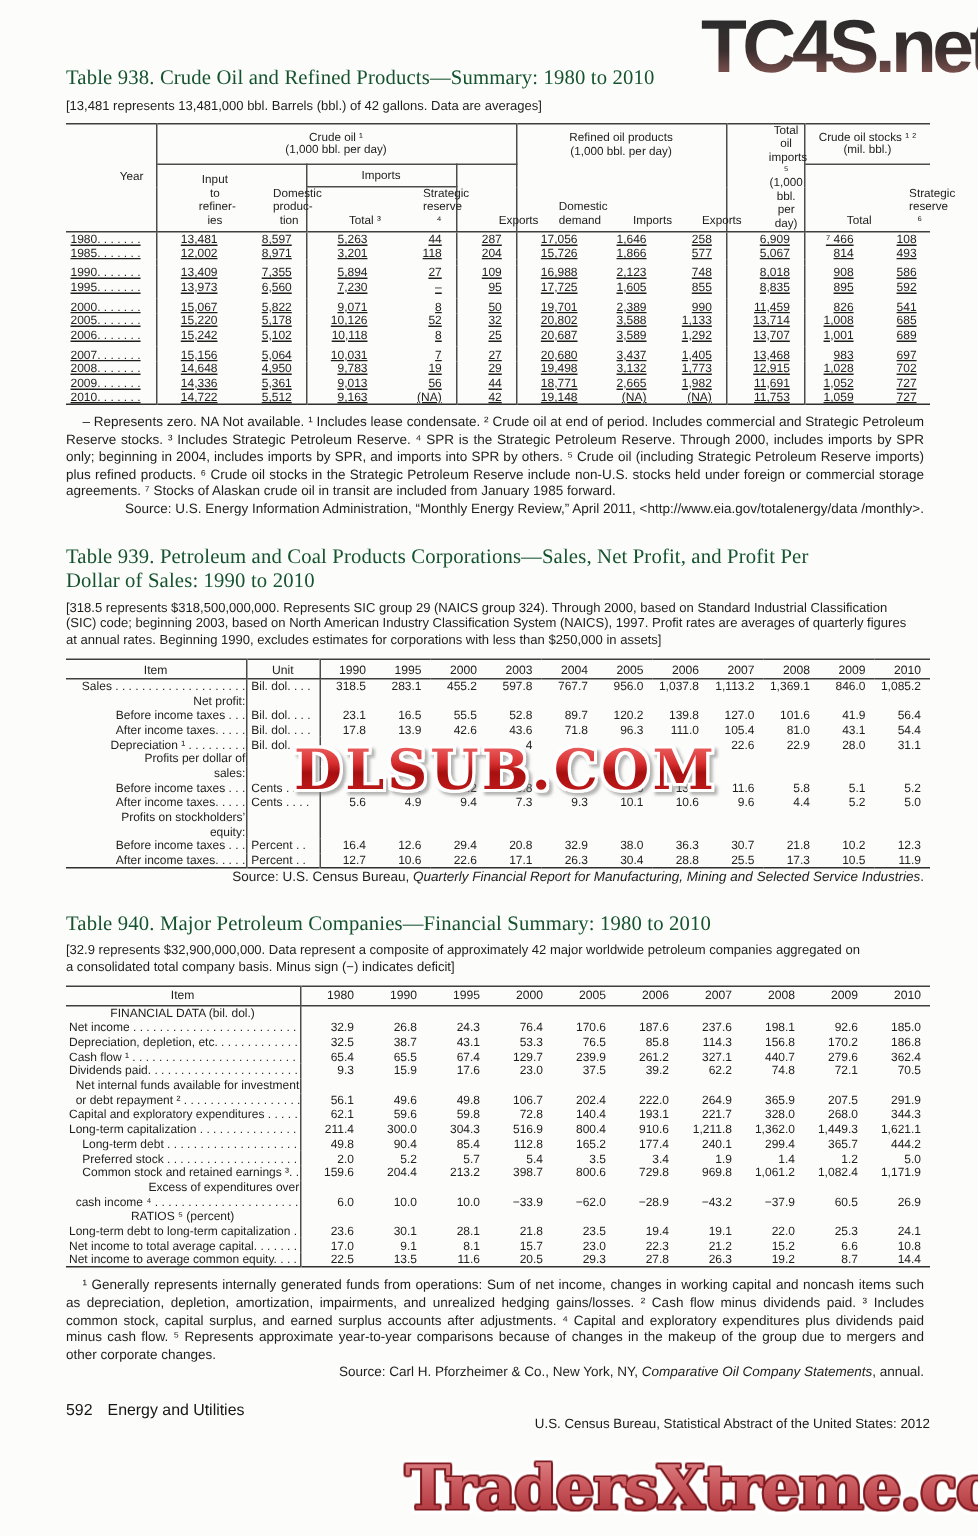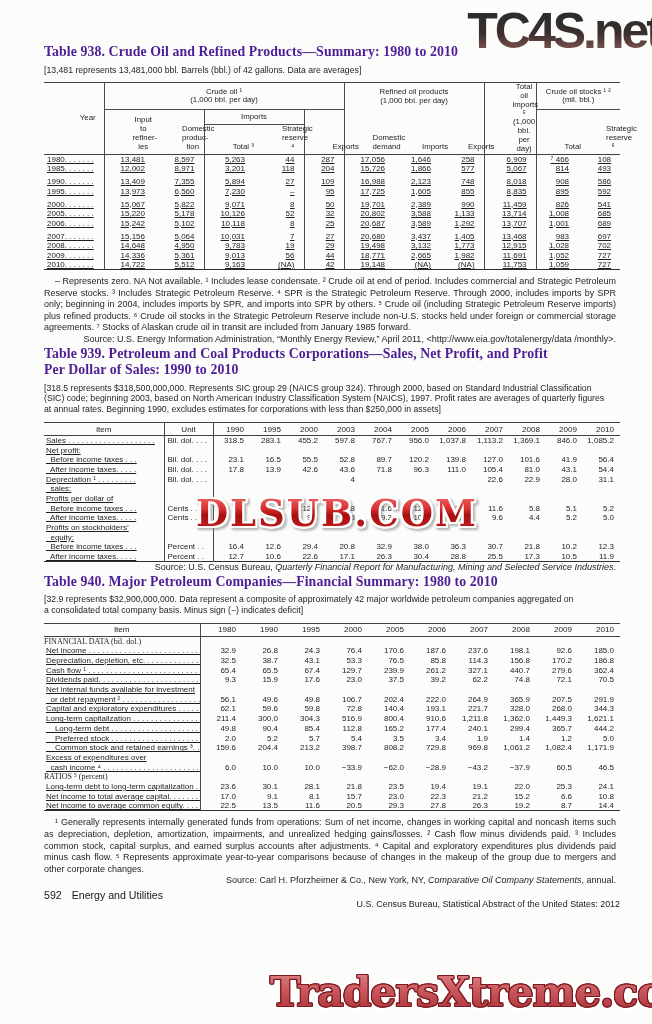--- a/index.html
+++ b/index.html
@@ -1,20 +1,20 @@
 <!DOCTYPE html>
 <html><head>
 <meta charset="utf-8">
 <style>
   html,body{margin:0;padding:0;background:#e8e8e8;}
   .page{position:relative;width:652px;height:1024px;margin:0 auto;background:#fcfcfb;
         box-sizing:border-box;padding:44px 32px 0 44px;overflow:hidden;
         font-family:"Liberation Sans",sans-serif;color:#1e1e1e;}
-  .tbl-title{font-family:"Liberation Serif",serif;font-weight:700;font-size:13.8px;
-             line-height:16.5px;margin:0 0 4px 0;letter-spacing:.1px;color:#4c1d95;}
+  .tbl-title{font-family:"Liberation Serif",serif;font-weight:400;font-size:13.8px;
+             line-height:16.5px;margin:0 0 4px 0;letter-spacing:.1px;color:#14532d;}
   .bracket-note{font-size:8.7px;line-height:10.8px;margin:0 0 7px 0;}
   .w520{max-width:524px;}
   table{border-collapse:collapse;table-layout:fixed;width:576px;}
   th,td{padding:0;font-weight:normal;}
   
   .t938,.t939,.t940{border-top:1.2px solid #3f3f3f;border-bottom:1.4px solid #2f2f2f;}
   .vr{border-right:1px solid #4c4c4c;}
   .bl{border-left:1px solid #4c4c4c;}
   .brr{border-right:1px solid #4c4c4c;}
   .bb{border-bottom:1px solid #4c4c4c;}
@@ -29,34 +29,34 @@
   .t938 tbody tr.gap{height:3.5px;}
   .t938 tbody td{font-size:8px;line-height:9.2px;white-space:pre;overflow:hidden;}
   .t938 td.yr{text-align:left;padding-left:3px;}
   .t938 td.num{text-align:right;padding-right:9px;}
   
   .t939 thead tr,.t940 thead tr{height:13px;}
   .t939 thead th,.t940 thead th{font-size:8.1px;border-bottom:1px solid #3f3f3f;vertical-align:middle;}
   .t939 tbody tr{height:9.7px;}
   .t940 tbody tr{height:9.7px;}
   .t939 td,.t940 td{font-size:8px;line-height:9.3px;white-space:pre;overflow:hidden;}
-  .t939 .lbl,.t940 .lbl{text-align:left;padding-left:2px;text-decoration:underline;}
+  .t939 .lbl,.t940 .lbl{text-align:right;padding-left:2px;}
   .t939 .unit{text-align:left;padding-left:3px;}
   .t939 .num,.t940 .num{text-align:right;padding-right:6px;}
   .t939 th.num,.t940 th.num{text-align:right;padding-right:6px;font-size:8.1px;}
   .t939 th.ih{text-align:center;} .t940 th.ih{text-align:center;}
-  .t940 .ctr{font-family:Liberation Serif, serif;}
+  .t940 .ctr{text-align:center;}
   
   .footnote{font-size:9px;line-height:11.6px;margin:0;text-indent:11px;text-align:justify;max-width:572px;}
   .srcline{font-size:9px;line-height:11.6px;margin:0;text-indent:11px;text-align:right;max-width:572px;}
   .it{font-style:italic;}
   .after-tbl{margin-top:6px;}
-  .sect-gap{}
+  .sect-gap{margin-top:17px;}
   
-  .footer{display:flex;justify-content:space-between;align-items:flex-start;margin-top:2px;width:576px;}
+  .footer{display:flex;justify-content:space-between;align-items:flex-start;margin-top:13px;width:576px;}
   .pageno{font-size:10.6px;color:#161616;}
   .pn{margin-right:10px;}
   .census{font-size:8.9px;margin-top:10px;color:#1a1a1a;}
   
   .wm{position:absolute;z-index:6;pointer-events:none;white-space:nowrap;}
   .wm-top{top:2px;right:-8px;font-family:"Liberation Sans",sans-serif;font-weight:900;
           font-size:50px;letter-spacing:-3px;
           background:linear-gradient(180deg,#2c2c2c 20%,#3b2f2f 55%,#8a5a55 88%);
           -webkit-background-clip:text;background-clip:text;color:#3a3a3a;
           -webkit-text-fill-color:transparent;}
@@ -442,36 +442,36 @@
           <td class="num">4</td>
           <td class="num"></td>
           <td class="num"></td>
           <td class="num"></td>
           <td class="num">22.6</td>
           <td class="num">22.9</td>
           <td class="num">28.0</td>
           <td class="num">31.1</td>
         </tr>
         <tr>
+          <td class="lbl vr">Profits per dollar of</td>
+          <td class="unit vr"></td>
+          <td class="num"></td>
+          <td class="num"></td>
+          <td class="num"></td>
+          <td class="num"></td>
+          <td class="num"></td>
+          <td class="num"></td>
+          <td class="num"></td>
+          <td class="num"></td>
+          <td class="num"></td>
+          <td class="num"></td>
+          <td class="num"></td>
+        </tr>
+        <tr>
           <td class="lbl vr">  sales:</td>
-          <td class="unit vr"></td>
-          <td class="num"></td>
-          <td class="num"></td>
-          <td class="num"></td>
-          <td class="num"></td>
-          <td class="num"></td>
-          <td class="num"></td>
-          <td class="num"></td>
-          <td class="num"></td>
-          <td class="num"></td>
-          <td class="num"></td>
-          <td class="num"></td>
-        </tr>
-        <tr>
-          <td class="lbl vr">Profits per dollar of</td>
           <td class="unit vr"></td>
           <td class="num"></td>
           <td class="num"></td>
           <td class="num"></td>
           <td class="num"></td>
           <td class="num"></td>
           <td class="num"></td>
           <td class="num"></td>
           <td class="num"></td>
           <td class="num"></td>
@@ -739,21 +739,21 @@
           <td class="num">1.4</td>
           <td class="num">1.2</td>
           <td class="num">5.0</td>
         </tr>
         <tr>
           <td class="lbl vr">    Common stock and retained earnings ³. . . .</td>
           <td class="num">159.6</td>
           <td class="num">204.4</td>
           <td class="num">213.2</td>
           <td class="num">398.7</td>
-          <td class="num">808.2</td>
+          <td class="num">800.6</td>
           <td class="num">729.8</td>
           <td class="num">969.8</td>
           <td class="num">1,061.2</td>
           <td class="num">1,082.4</td>
           <td class="num">1,171.9</td>
         </tr>
         <tr>
           <td class="lbl vr">Excess of expenditures over</td>
           <td class="num"></td>
           <td class="num"></td>
@@ -770,21 +770,21 @@
           <td class="lbl vr">  cash income ⁴ . . . . . . . . . . . . . . . . . . . . . . . .</td>
           <td class="num">6.0</td>
           <td class="num">10.0</td>
           <td class="num">10.0</td>
           <td class="num">−33.9</td>
           <td class="num">−62.0</td>
           <td class="num">−28.9</td>
           <td class="num">−43.2</td>
           <td class="num">−37.9</td>
           <td class="num">60.5</td>
-          <td class="num">46.5</td>
+          <td class="num">26.9</td>
         </tr>
         <tr>
           <td class="ctr vr">RATIOS ⁵ (percent)</td>
           <td class="num"></td>
           <td class="num"></td>
           <td class="num"></td>
           <td class="num"></td>
           <td class="num"></td>
           <td class="num"></td>
           <td class="num"></td>

